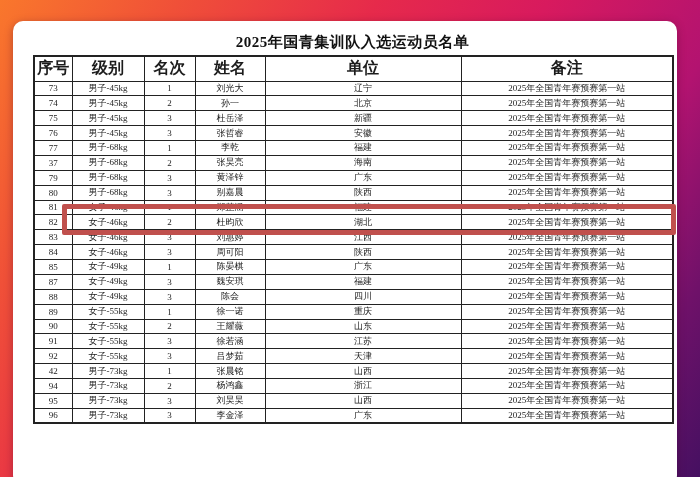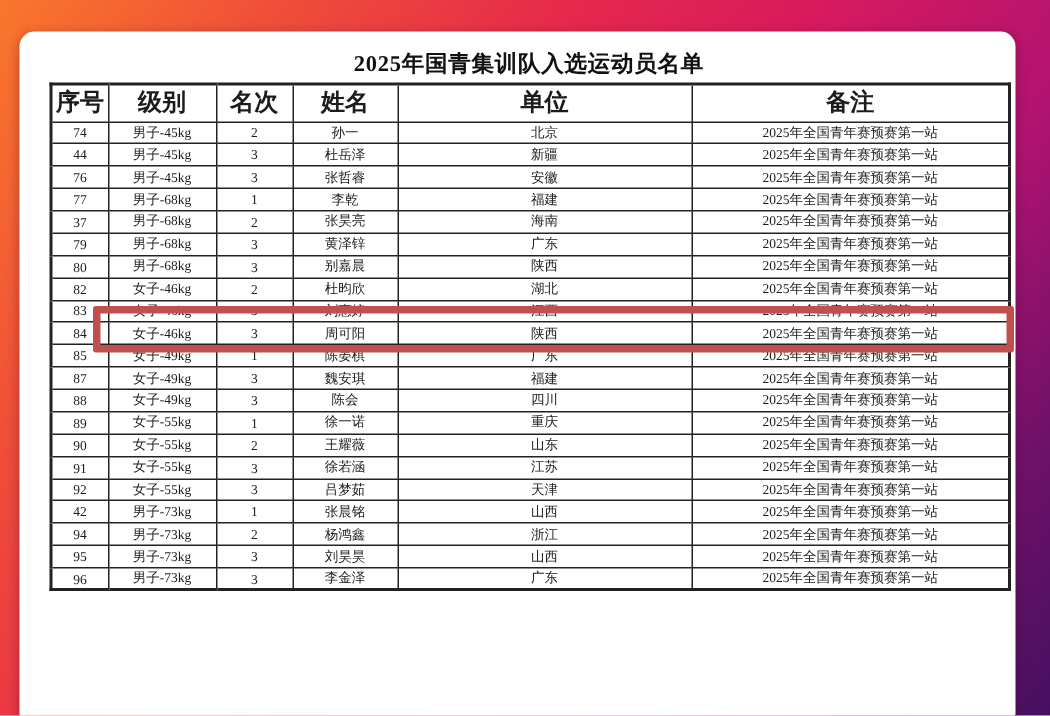--- a/index.html
+++ b/index.html
@@ -94,29 +94,37 @@
           <th>序号</th>
           <th>级别</th>
           <th>名次</th>
           <th>姓名</th>
           <th>单位</th>
           <th>备注</th>
         </tr>
     </thead>
     <tbody>
         <tr>
+          <td>73</td>
+          <td>男子-45kg</td>
+          <td>1</td>
+          <td>刘光大</td>
+          <td>辽宁</td>
+          <td>2025年全国青年赛预赛第一站</td>
+        </tr>
+        <tr>
           <td>74</td>
           <td>男子-45kg</td>
           <td>2</td>
           <td>孙一</td>
           <td>北京</td>
           <td>2025年全国青年赛预赛第一站</td>
         </tr>
         <tr>
-          <td>44</td>
+          <td>75</td>
           <td>男子-45kg</td>
           <td>3</td>
           <td>杜岳泽</td>
           <td>新疆</td>
           <td>2025年全国青年赛预赛第一站</td>
         </tr>
         <tr>
           <td>76</td>
           <td>男子-45kg</td>
           <td>3</td>
@@ -150,20 +158,28 @@
         </tr>
         <tr>
           <td>80</td>
           <td>男子-68kg</td>
           <td>3</td>
           <td>别嘉晨</td>
           <td>陕西</td>
           <td>2025年全国青年赛预赛第一站</td>
         </tr>
         <tr>
+          <td>81</td>
+          <td>女子-46kg</td>
+          <td>1</td>
+          <td>郑芷涵</td>
+          <td>福建</td>
+          <td>2025年全国青年赛预赛第一站</td>
+        </tr>
+        <tr>
           <td>82</td>
           <td>女子-46kg</td>
           <td>2</td>
           <td>杜昀欣</td>
           <td>湖北</td>
           <td>2025年全国青年赛预赛第一站</td>
         </tr>
         <tr>
           <td>83</td>
           <td>女子-46kg</td>

